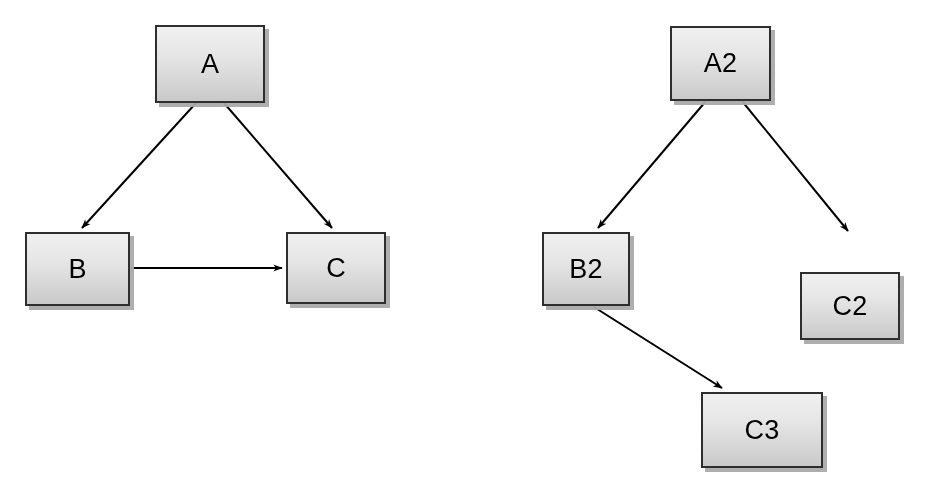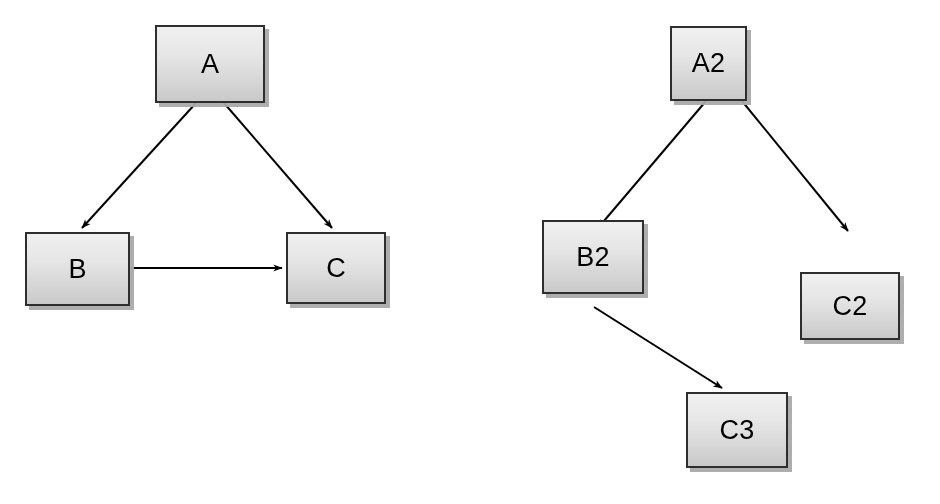--- a/index.html
+++ b/index.html
@@ -84,29 +84,29 @@
   </div>
 
   <div class="node" style="left:25px; top:232px; width:105px; height:74px;">
     <span class="node-label">B</span>
   </div>
 
   <div class="node" style="left:286px; top:232px; width:100px; height:72px;">
     <span class="node-label">C</span>
   </div>
 
-  <div class="node" style="left:670px; top:26px; width:77px; height:75px;">
+  <div class="node" style="left:670px; top:26px; width:101px; height:75px;">
     <span class="node-label">A2</span>
   </div>
 
-  <div class="node" style="left:542px; top:220px; width:102px; height:74px;">
+  <div class="node" style="left:542px; top:232px; width:88px; height:74px;">
     <span class="node-label">B2</span>
   </div>
 
   <div class="node" style="left:800px; top:235px; width:100px; height:68px;margin-top:37px;">
     <span class="node-label">C2</span>
   </div>
 
-  <div class="node" style="left:686px; top:392px; width:102px; height:76px;">
+  <div class="node" style="left:701px; top:392px; width:122px; height:76px;">
     <span class="node-label">C3</span>
   </div>
 
 </div>
 
 </body></html>

